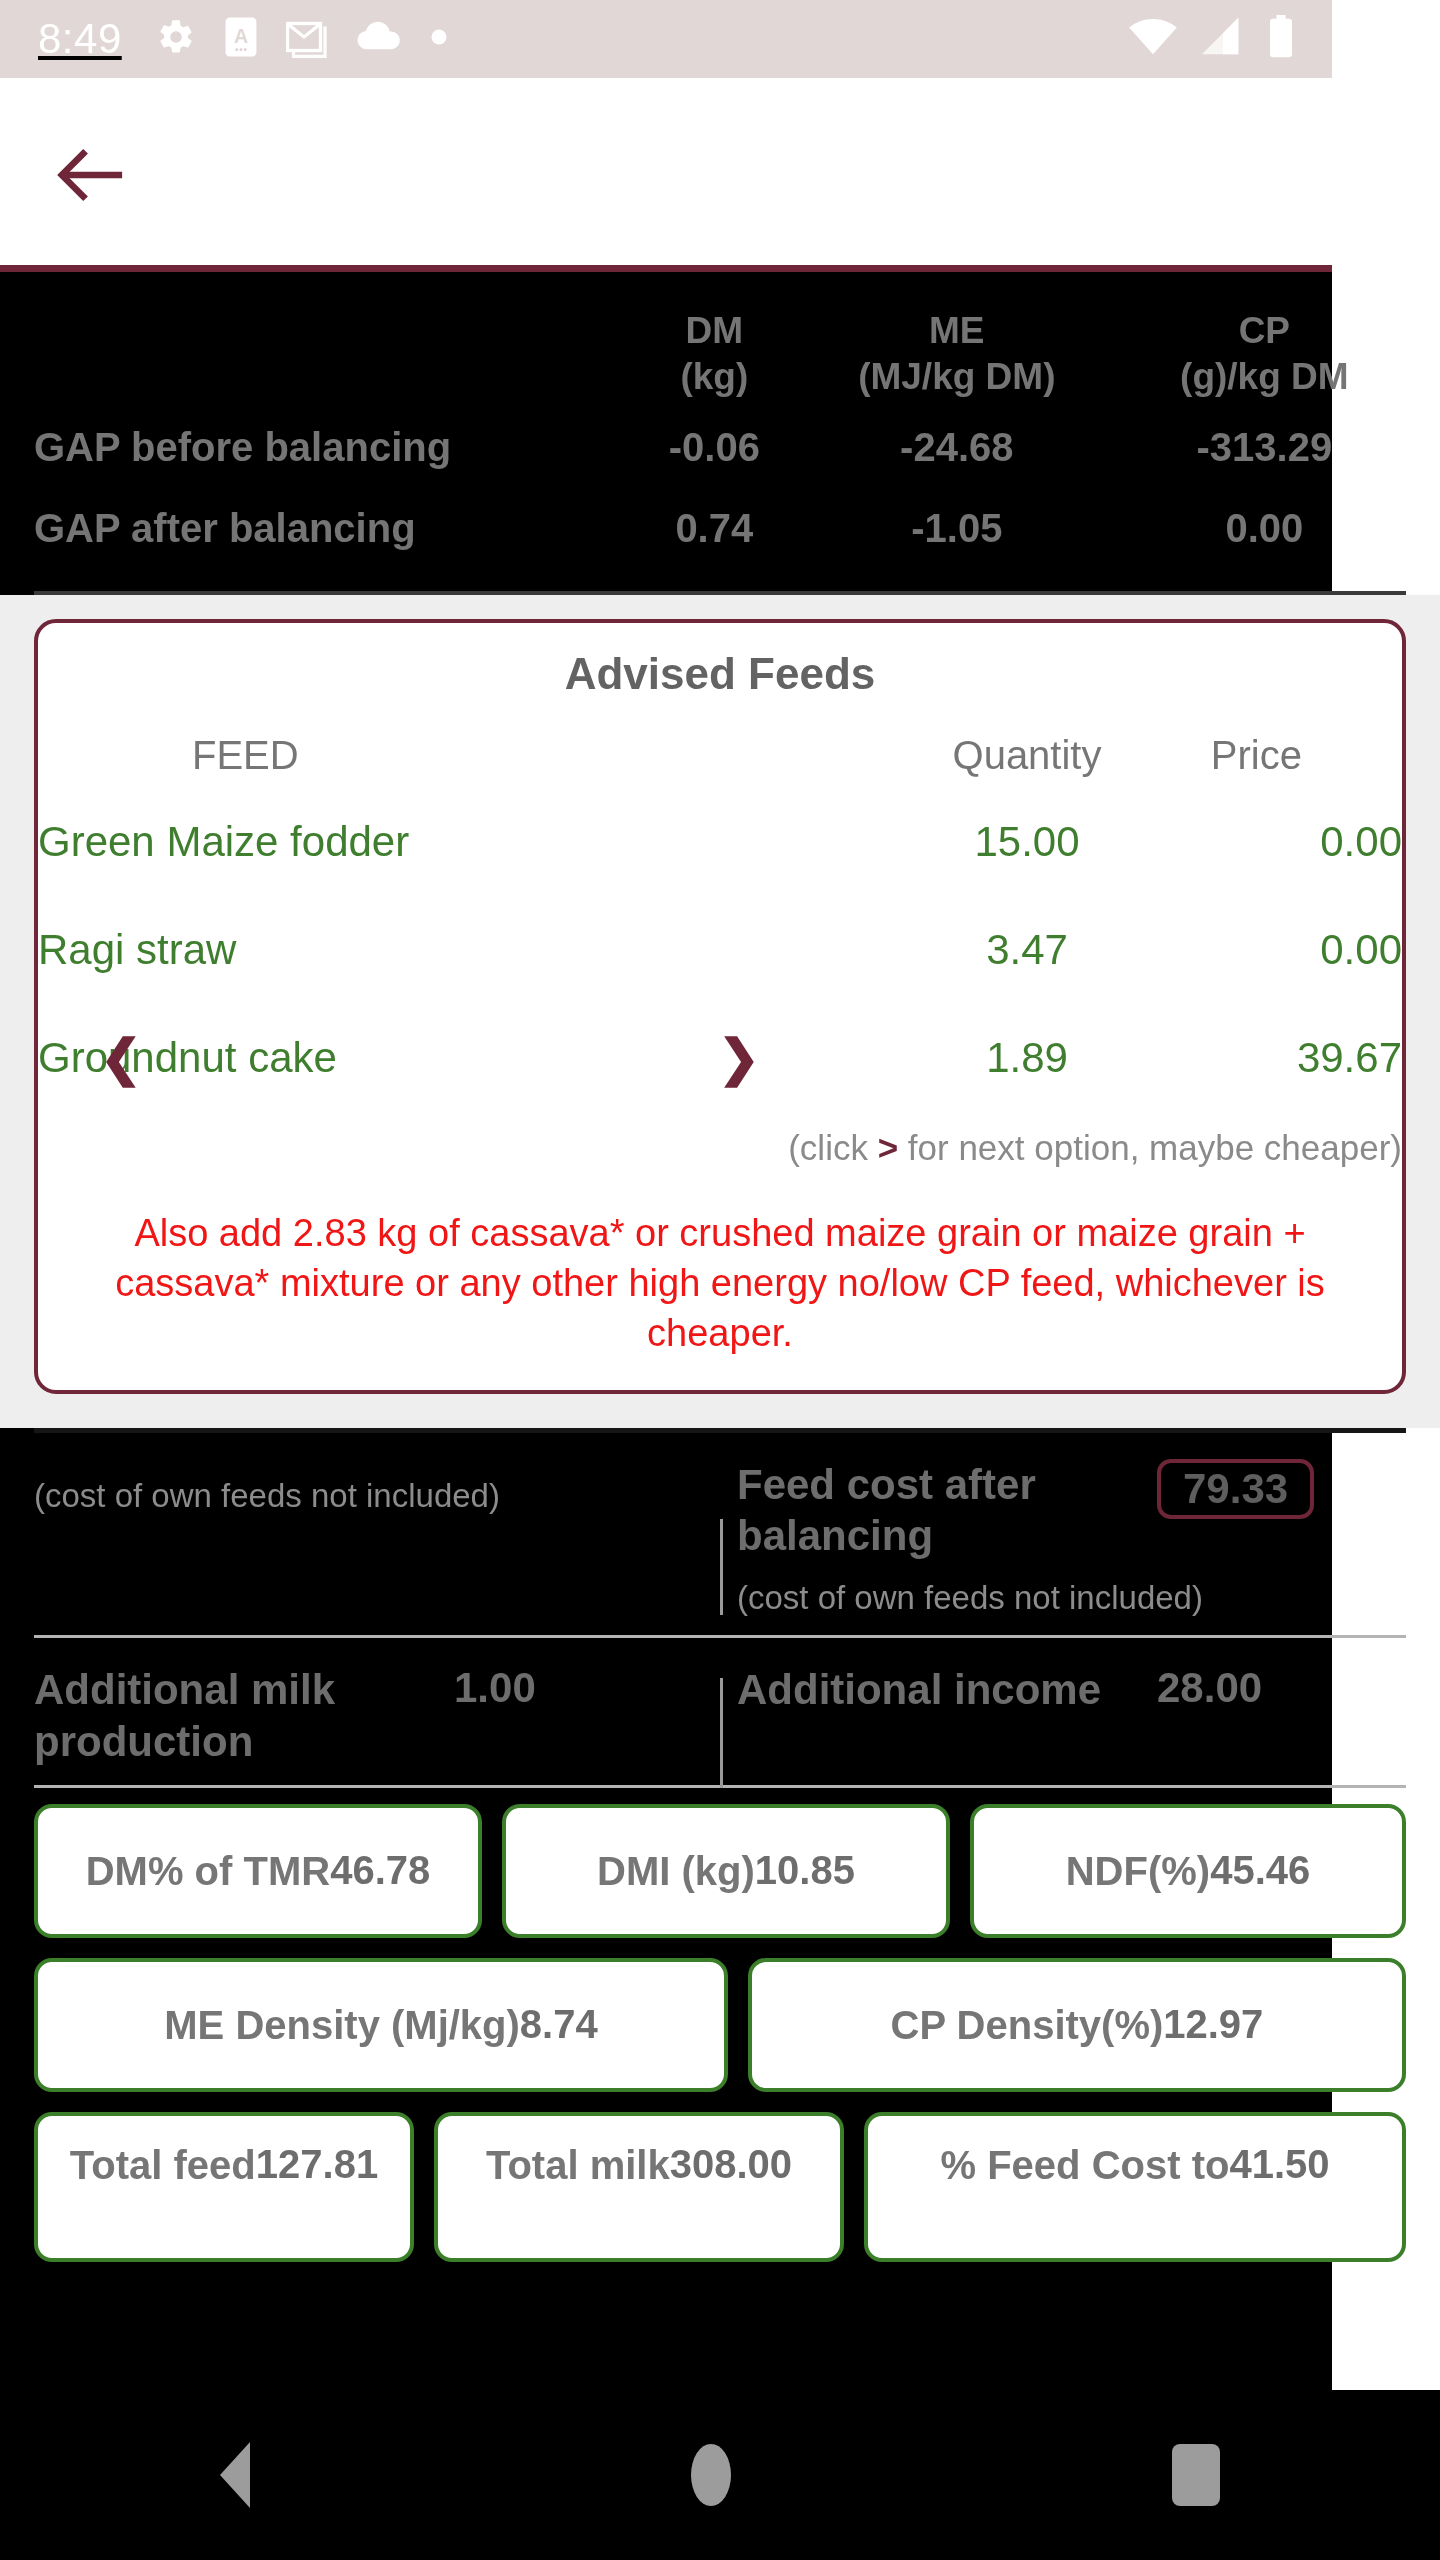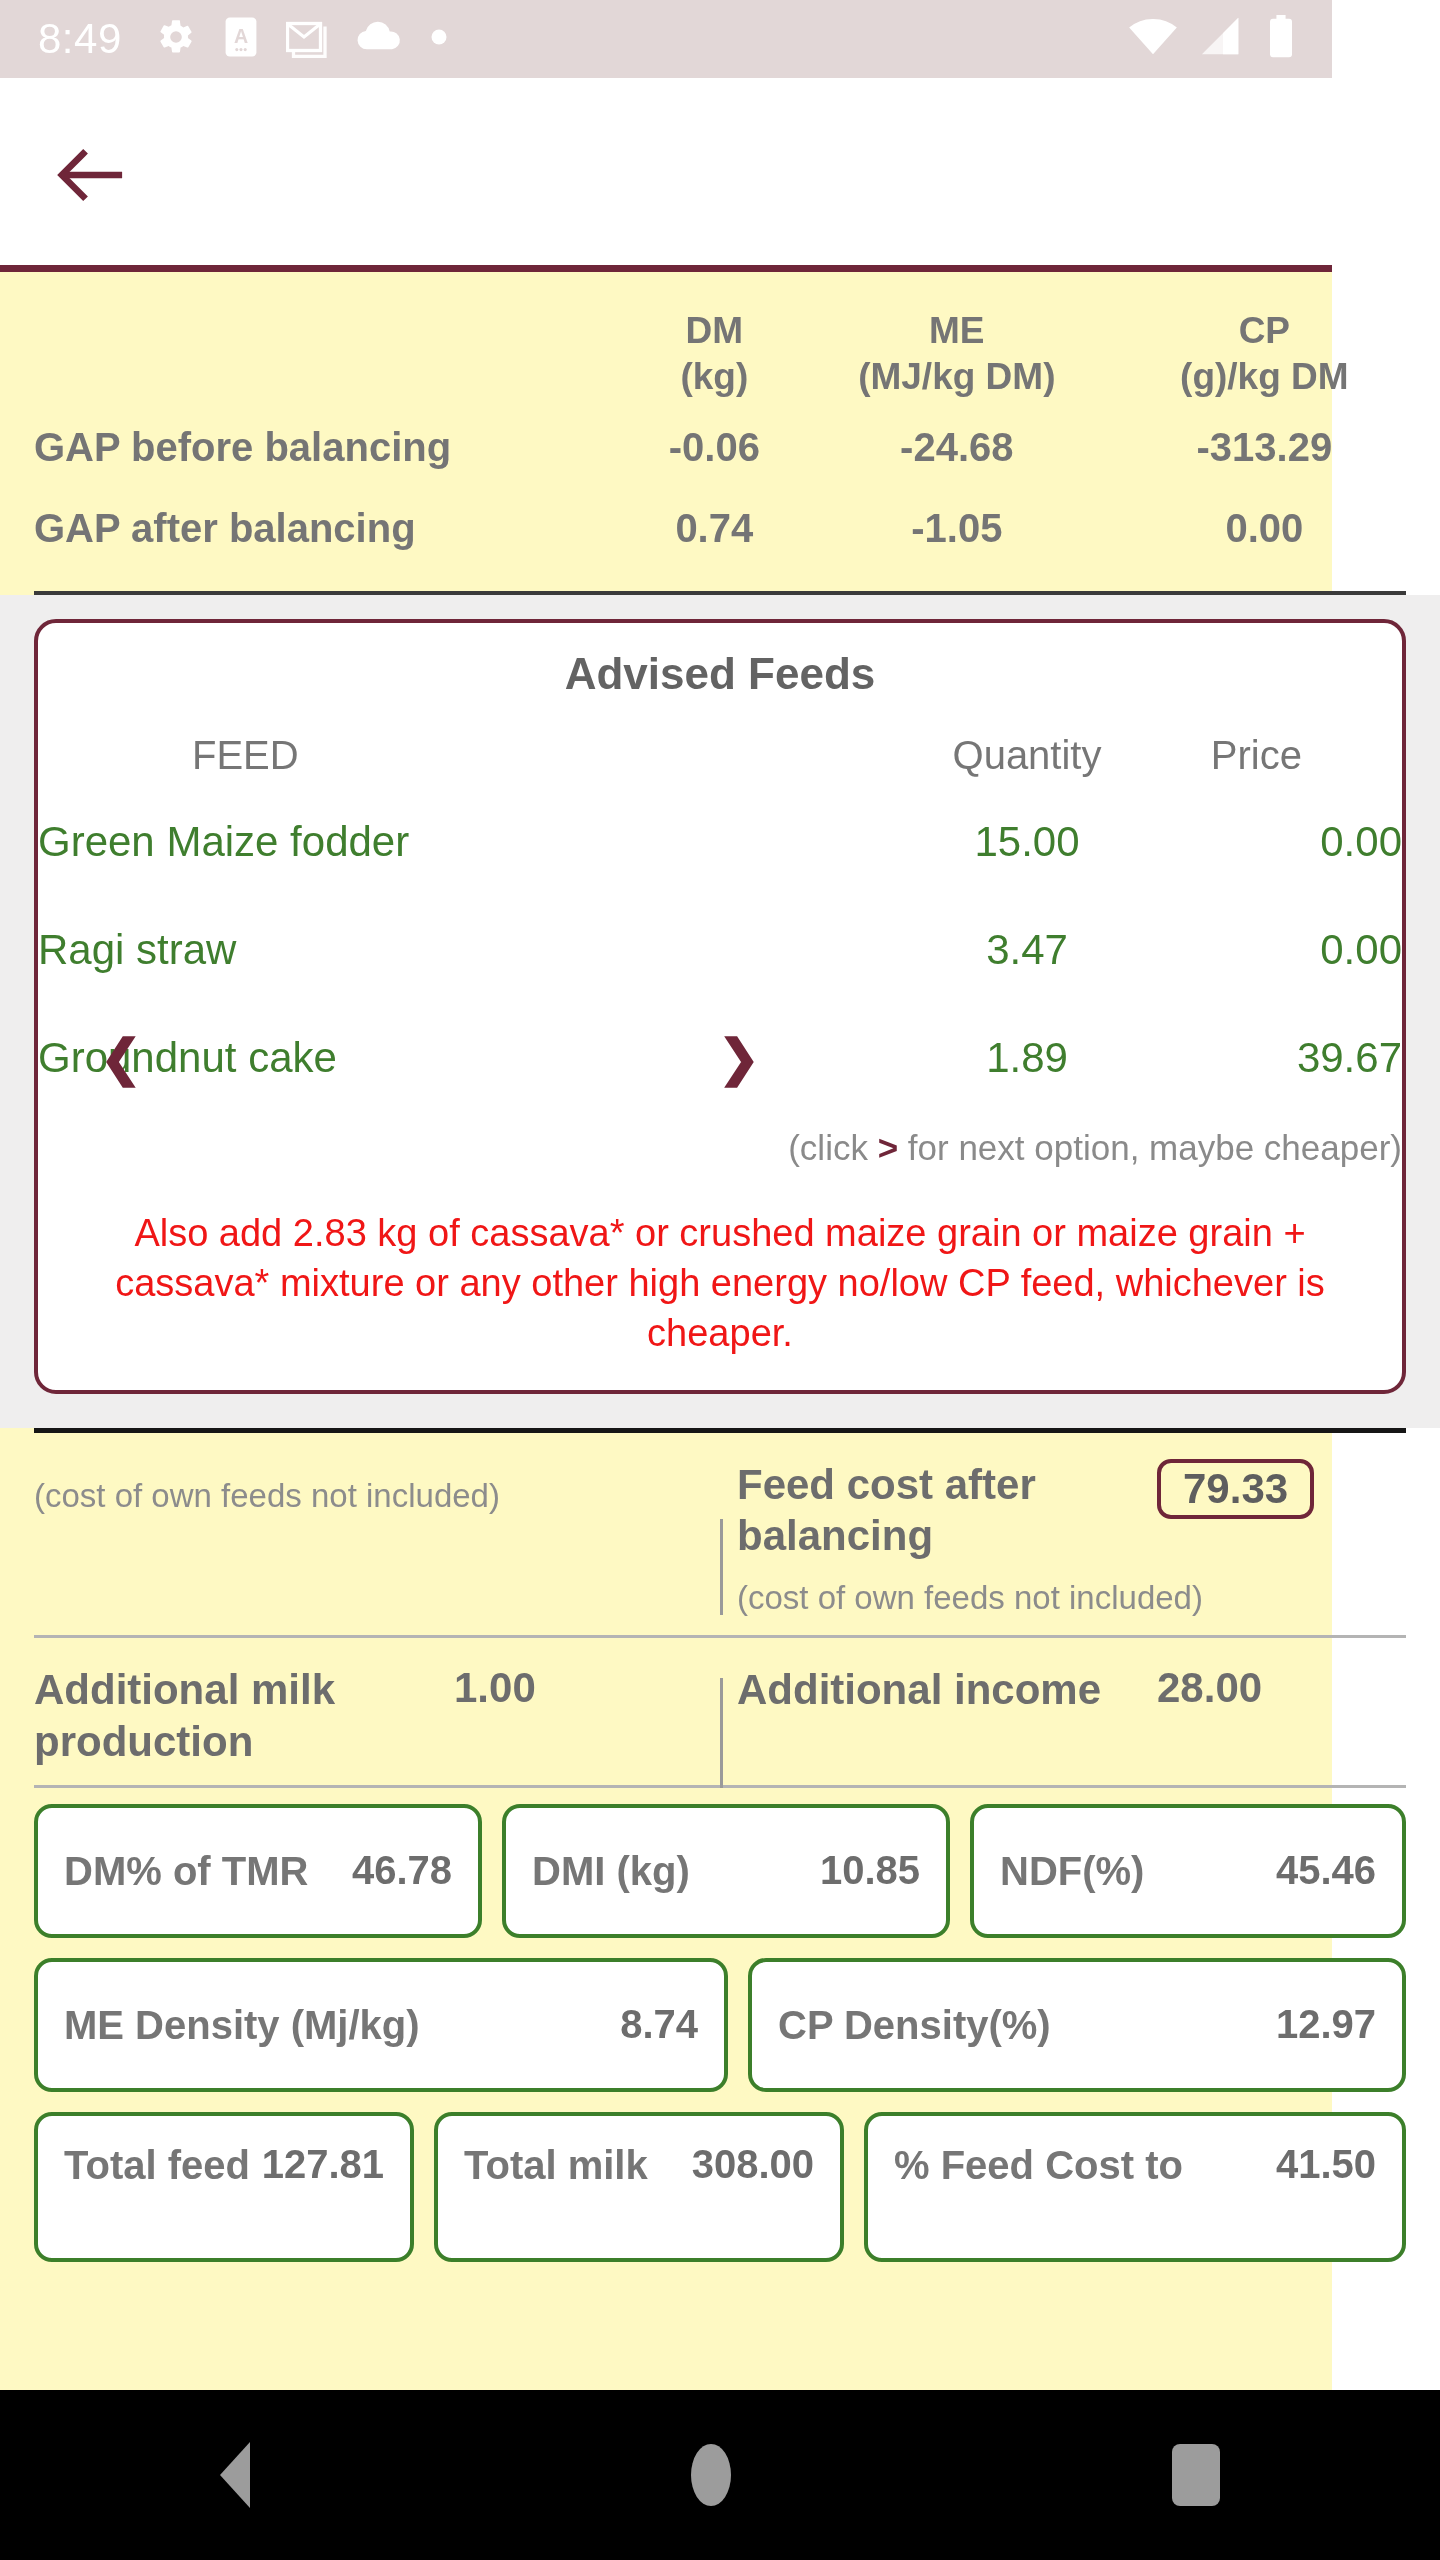--- a/index.html
+++ b/index.html
@@ -2,21 +2,21 @@
 <html><head>
 <meta charset="utf-8">
 <style>
   * { box-sizing: border-box; margin: 0; padding: 0; }
   html, body {
     width: 1440px; height: 2560px;
     background: #ffffff;
     font-family: "Liberation Sans", sans-serif;
     overflow: hidden;
   }
-  #screen { position: relative; width: 1332px; height: 2560px; background:#fef9c3; }
+  #screen { position: relative; width: 1332px; height: 2560px; background:#000000;text-decoration:underline; }
 
   
   .statusbar {
     height: 78px; width: 100%;
     background: #e2d7d7;
     display: flex; align-items: center;
     padding: 0 38px;
   }
   .sb-time { color:#fff; font-size:42px; letter-spacing:0.5px; font-weight:400; }
   .sb-left-icons { display:flex; align-items:center; gap:28px; margin-left:34px; }
@@ -117,21 +117,21 @@
     padding: 2px 22px; color:#5e5e5e;
   }
   .cost-note { font-size:33px; color:#8c8c8c; margin-top:18px; }
   .gray-rule { height:3px; background:#b4b4b4; margin: 0 34px; }
 
   
   .metrics { padding: 16px 34px 0 34px; }
   .mrow { display:flex; gap:20px; margin-bottom: 20px; }
   .mbox {
     border:4px solid #3c7f2a; border-radius:18px; background:#fff;
-    display:flex; align-items:center; justify-content:space-between;
+    display:flex; align-items:center; justify-content:center;
     padding: 26px 26px; min-height: 134px; flex:1;
   }
   .mlabel { font-size:40px; font-weight:bold; color:#767676; line-height:1.15; }
   .mval   { font-size:40px; font-weight:bold; color:#6d6d6d; white-space:nowrap; }
   .mrow.three .mbox:nth-child(1){ flex: 0 0 448px; }
   .mrow.three .mbox:nth-child(2){ flex: 0 0 448px; }
   .mrow.two .mbox:nth-child(1){ flex: 0 0 694px; }
 
   
   .mrow.cut { margin-bottom:0; }

